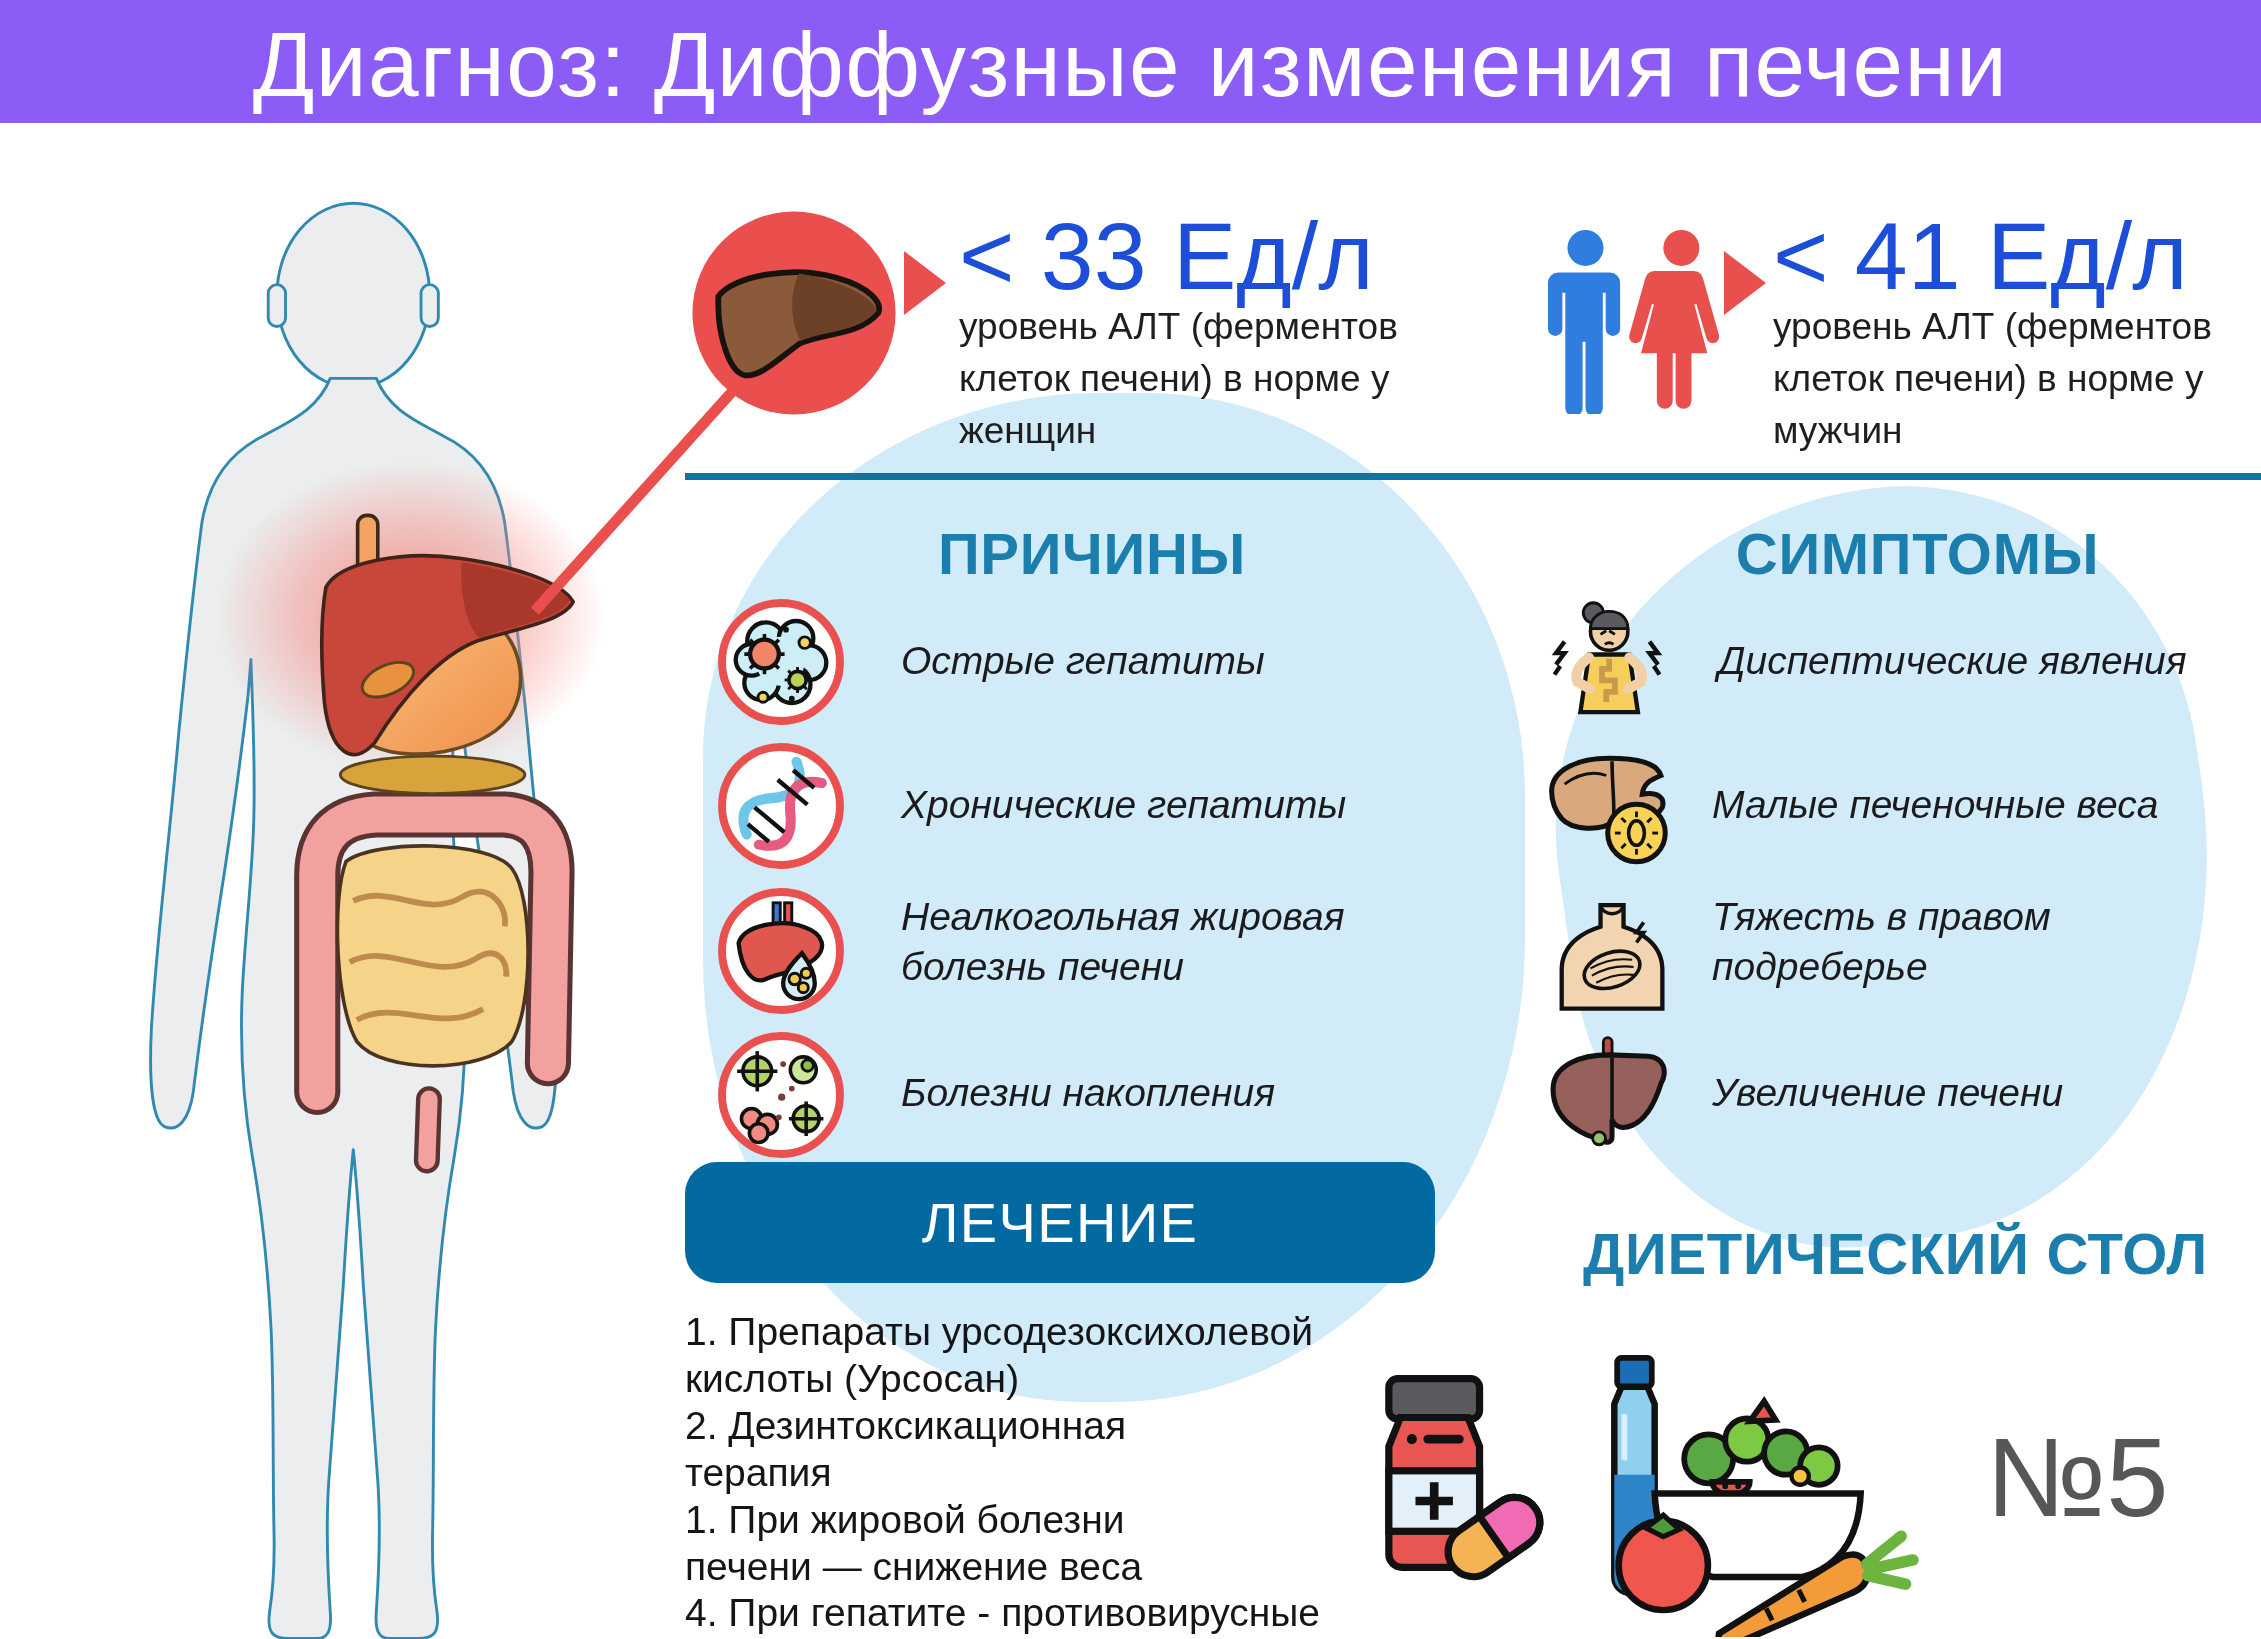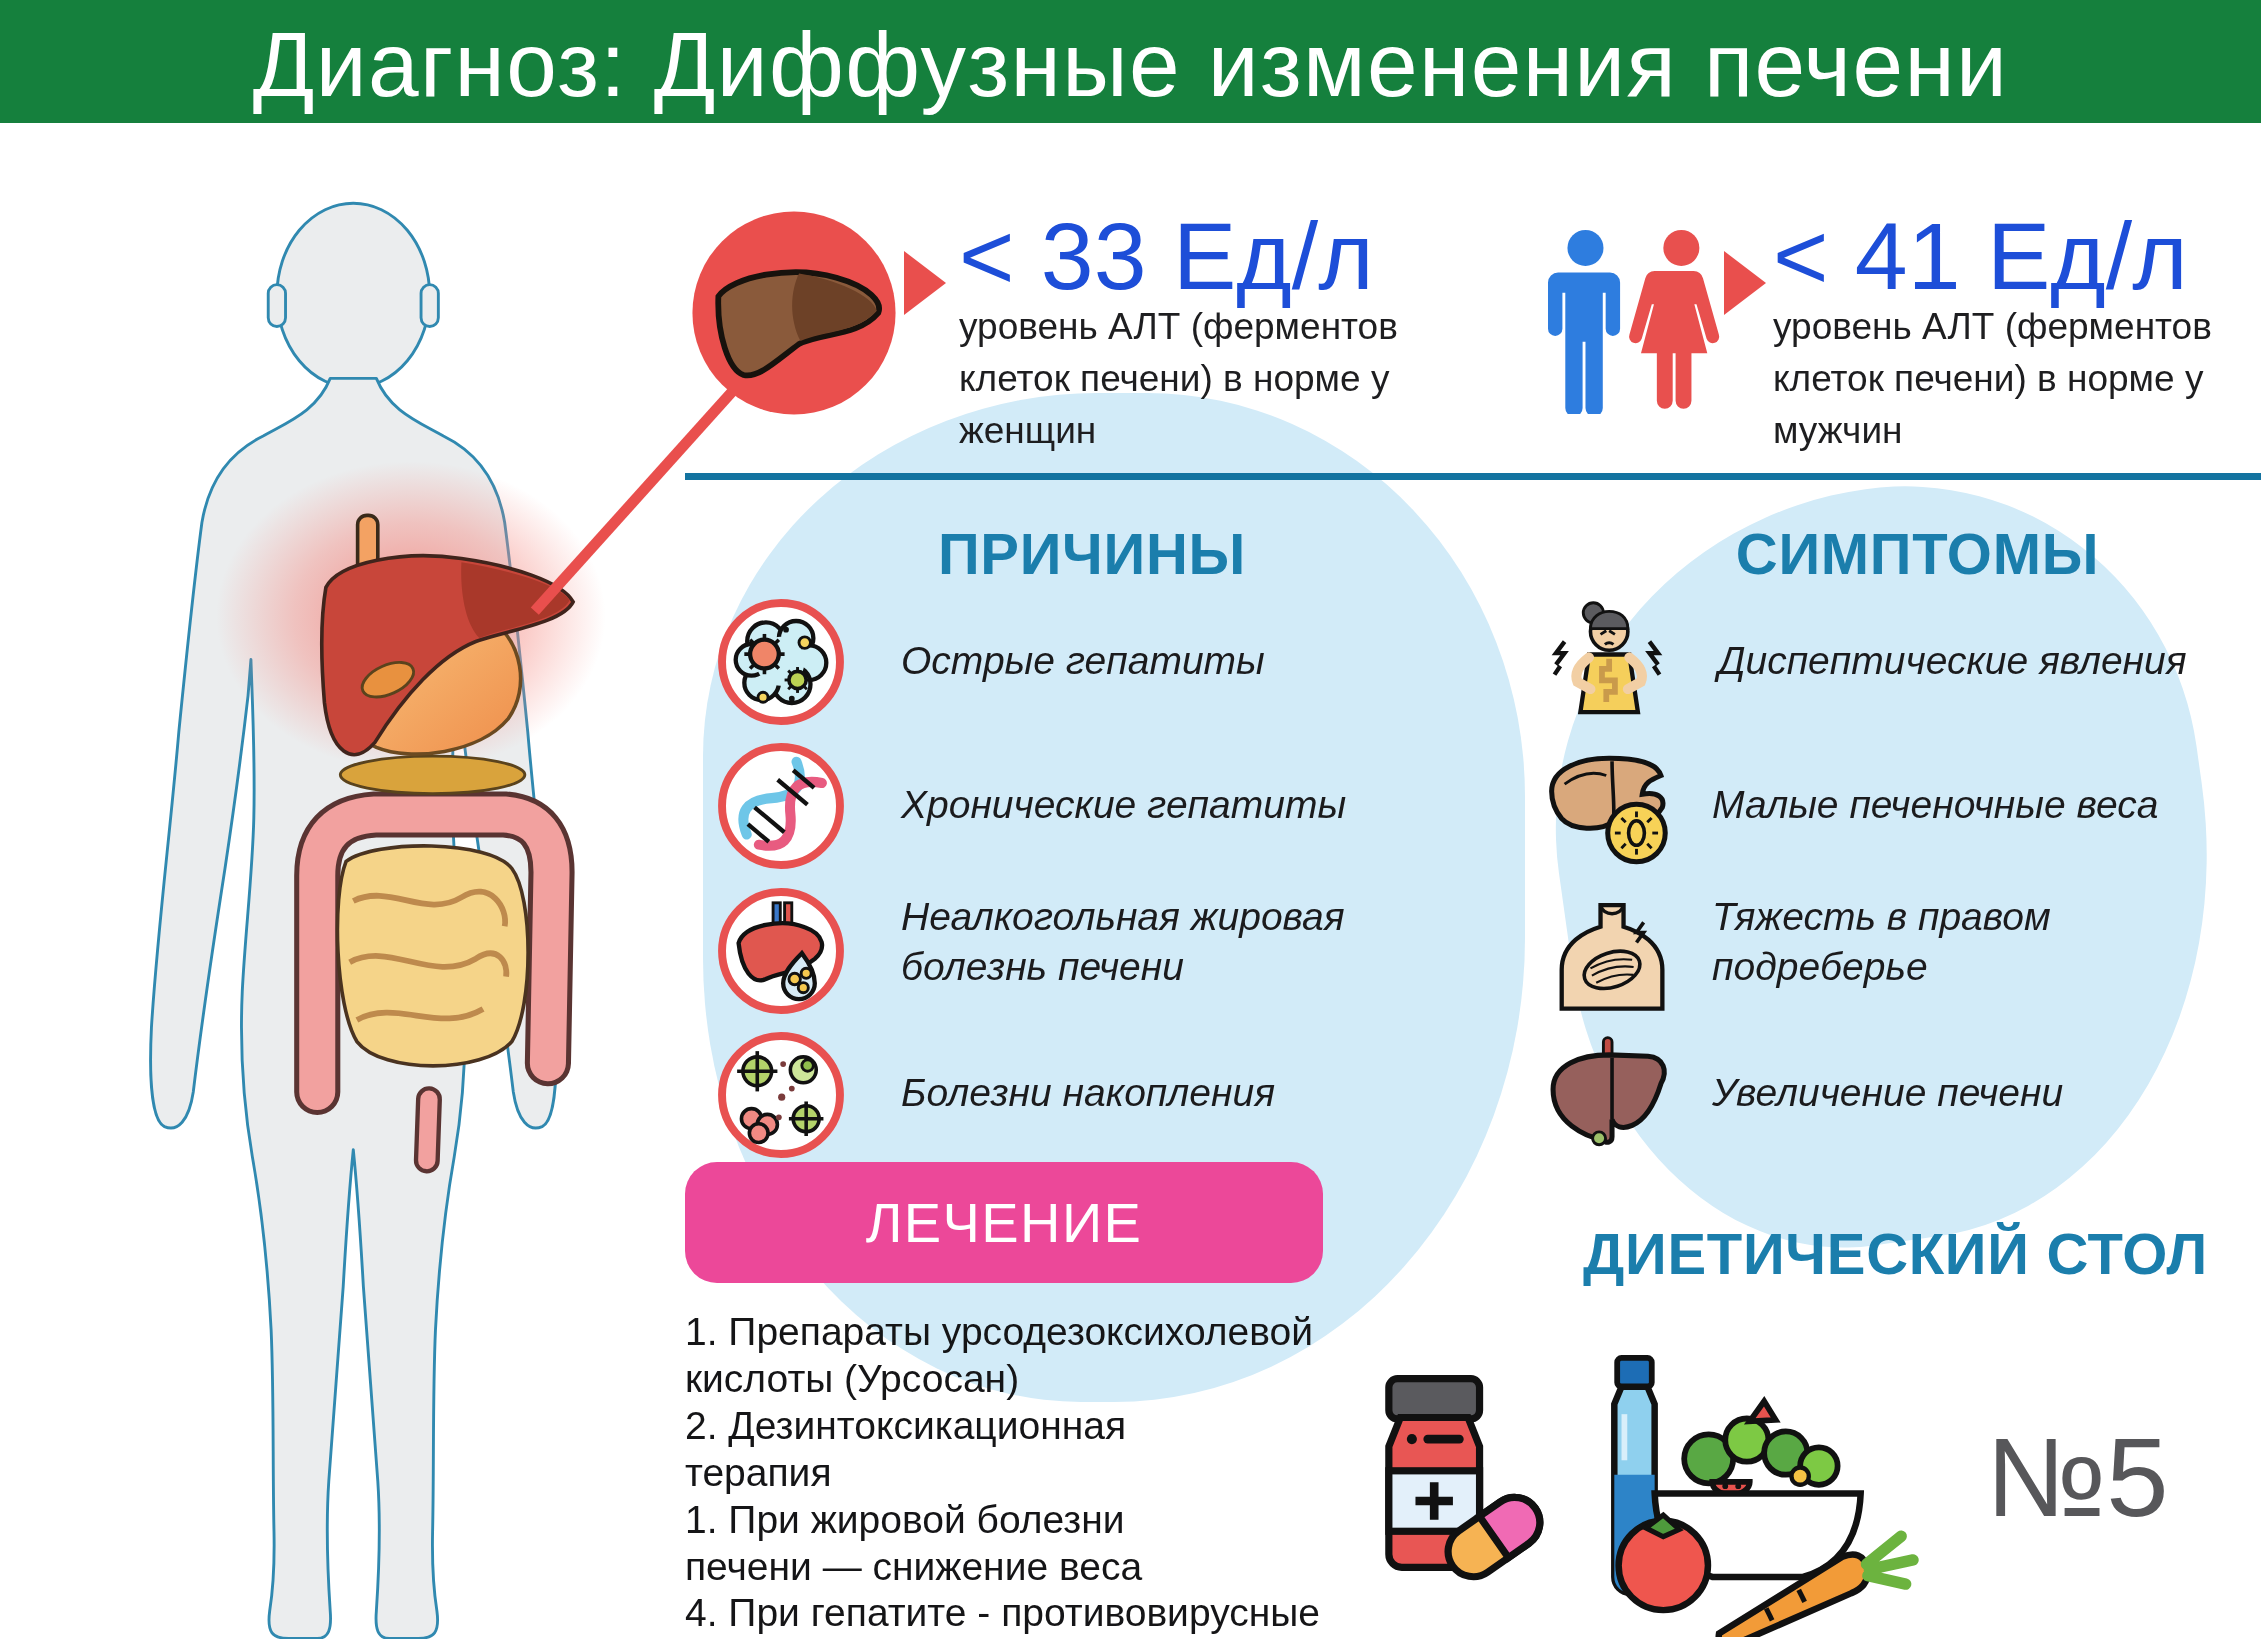--- a/index.html
+++ b/index.html
@@ -3,21 +3,21 @@
 <meta charset="utf-8">
 <style>
   html,body{margin:0;padding:0;background:#ffffff;}
   .canvas{
     position:relative;width:2261px;height:1639px;overflow:hidden;background:#ffffff;
     font-family:"Liberation Sans","DejaVu Sans",sans-serif;color:#1e1e20;
   }
   .abs{position:absolute;}
 
   
-  .header{left:0;top:0;width:2261px;height:123px;background:#15803d;display:flex;align-items:center;justify-content:center;z-index:5;}
+  .header{left:0;top:0;width:2261px;height:123px;background:#8b5cf6;display:flex;align-items:center;justify-content:center;z-index:5;}
   .header .title{font-size:91px;color:#ffffff;letter-spacing:1.4px;white-space:nowrap;margin-top:7.2px;}
 
   
   .blob{background:#D2EBF8;z-index:1;}
   .blob-left{left:703px;top:393px;width:822px;height:1009px;border-radius:48% 46% 50% 46% / 36% 40% 46% 44%;}
   .blob-right{left:1561px;top:490px;width:649px;height:750px;border-radius:55% 45% 50% 40% / 45% 40% 55% 42%;transform:rotate(-8deg);}
 
   .overlay-svg{left:0;top:0;z-index:2;pointer-events:none;}
   .body-wrap{left:101px;top:198px;z-index:2;}
 
@@ -40,21 +40,21 @@
   .sec-title{font-size:58px;font-weight:600;color:#1B7EAC;text-align:center;white-space:nowrap;z-index:3;letter-spacing:0.7px;}
   .causes-title{left:829px;top:520px;width:526px;}
   .symptoms-title{left:1651px;top:520px;width:533px;}
   .diet-title{left:1571px;top:1220px;width:649px;}
 
   
   .row-icon{width:128px;height:128px;z-index:3;}
   .row-label{font-size:39px;line-height:50px;color:#1b1b1d;z-index:3;font-style:italic;}
 
   
-  .treat-btn{left:685px;top:1162px;width:638px;height:121px;background:#ec4899;border-radius:32px;
+  .treat-btn{left:685px;top:1162px;width:750px;height:121px;background:#0369a1;border-radius:32px;
     display:flex;align-items:center;justify-content:center;z-index:3;}
   .treat-btn span{color:#ffffff;font-size:56px;letter-spacing:1.4px;}
   .treat-line{font-size:39px;line-height:47px;color:#151517;white-space:nowrap;z-index:3;}
   .pills{left:1337px;top:1370px;z-index:4;}
 
   .food{left:1561px;top:1352px;z-index:3;}
   .diet-number{left:1986px;top:1413px;font-size:112px;color:#57575A;z-index:3;}
 </style>
 </head>
 <body>

